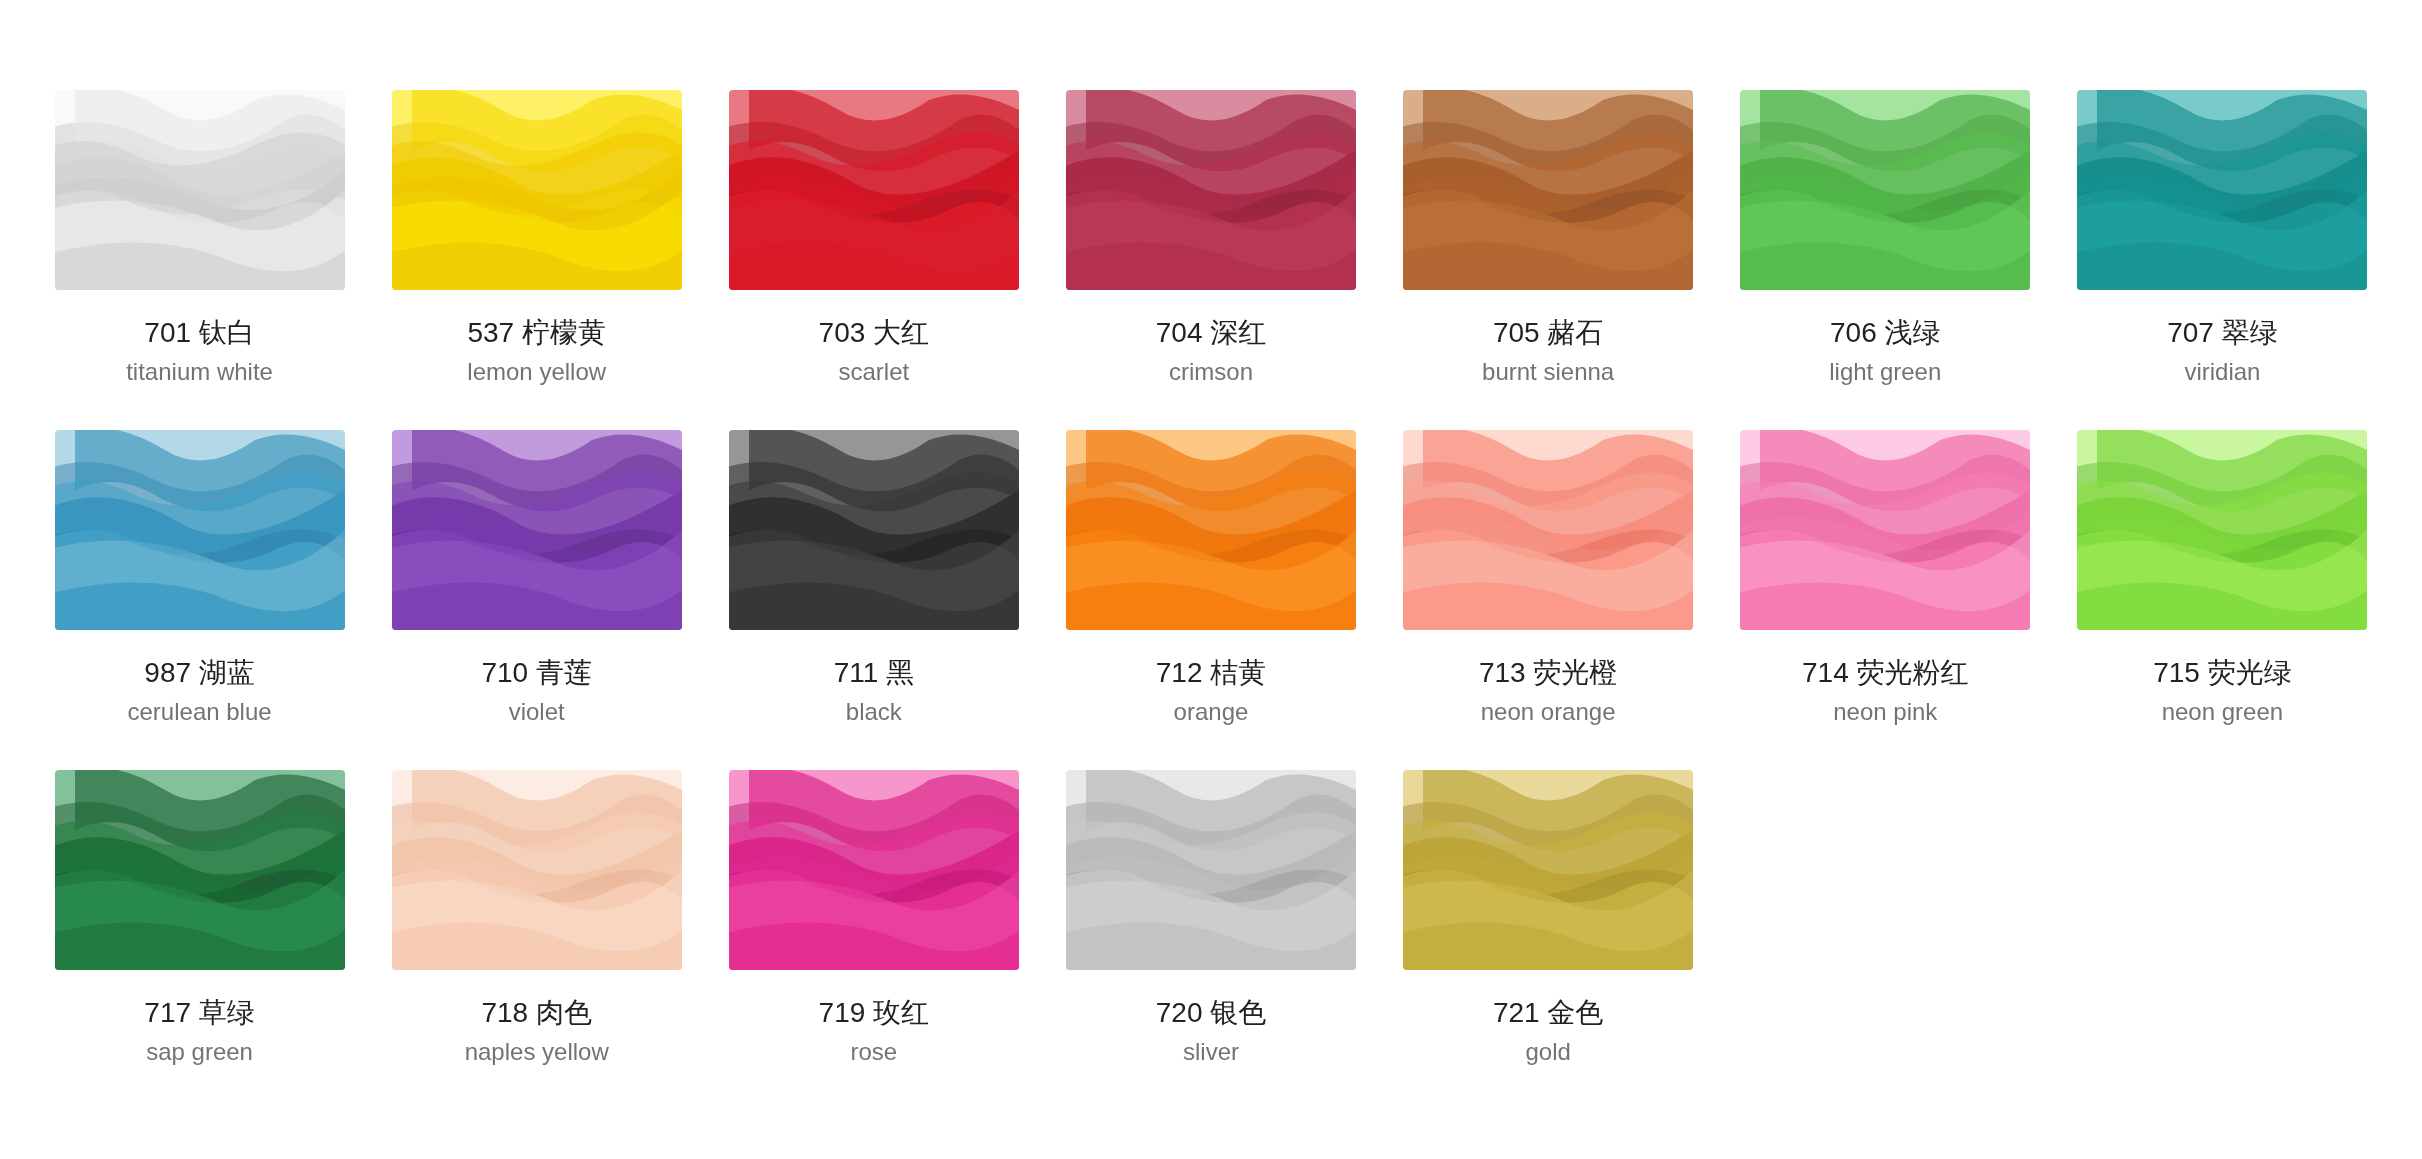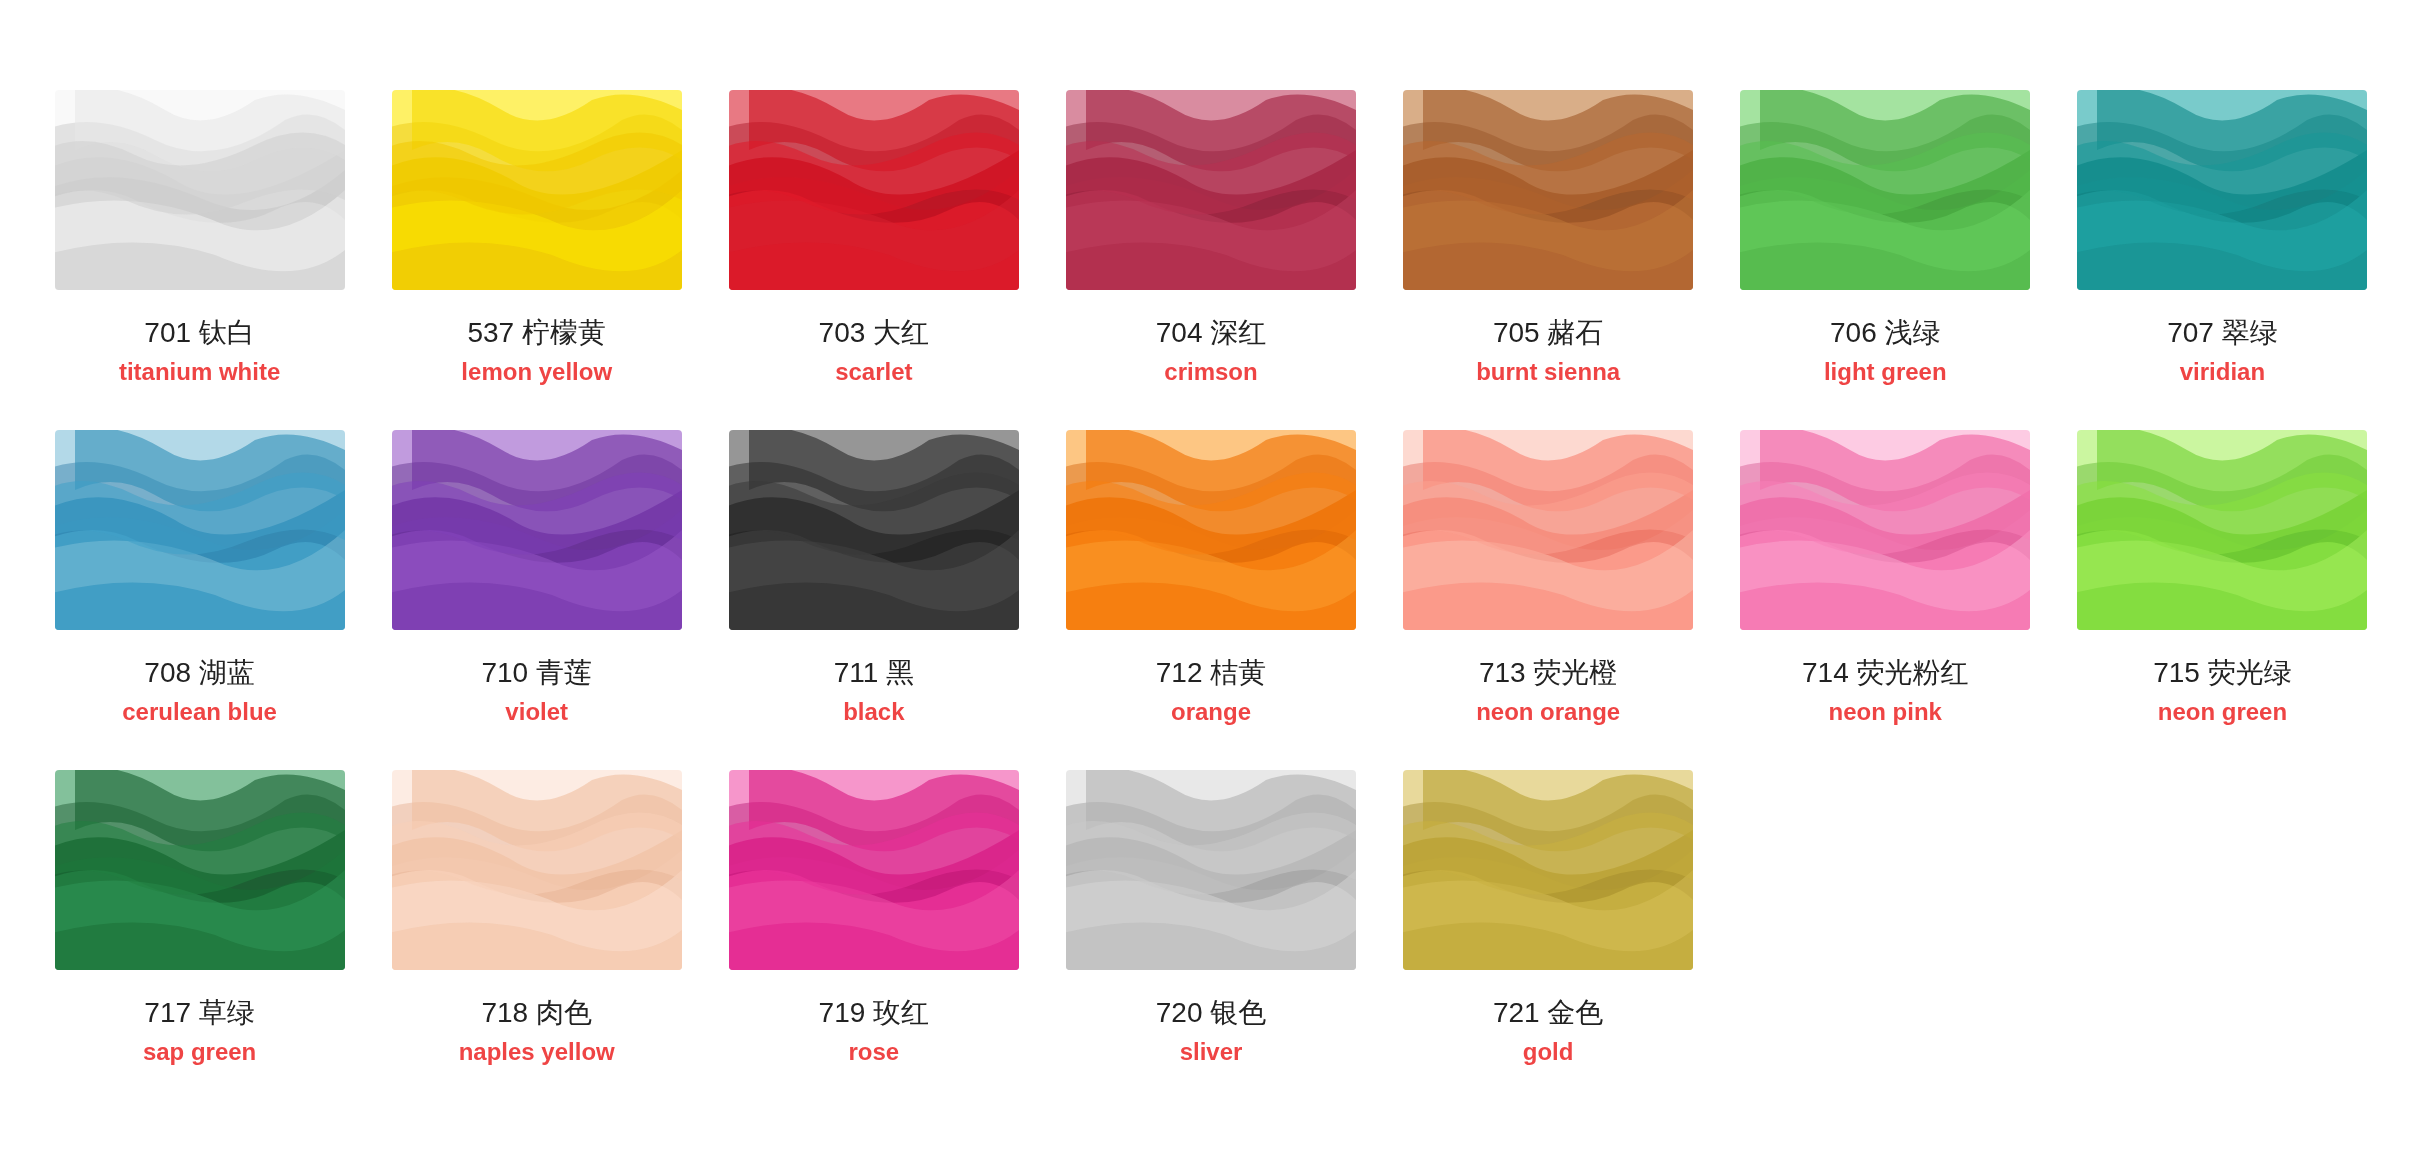--- a/index.html
+++ b/index.html
@@ -41,22 +41,22 @@
       text-align: center;
       line-height: 1.5;
     }
     .label .chinese {
       font-size: 28px;
       color: #222;
       font-weight: 400;
     }
     .label .english {
       font-size: 24px;
-      color: #ef4444;
-      font-weight: 700;
+      color: #737373;
+      font-weight: 400;
     }
 
     
   </style>
 </head>
 <body>
 
 <div class="grid" id="color-grid">
     <div class="color-item">
       <div class="swatch"><svg viewBox="0 0 290 200" xmlns="http://www.w3.org/2000/svg">
@@ -167,21 +167,21 @@
       <div class="swatch"><svg viewBox="0 0 290 200" xmlns="http://www.w3.org/2000/svg">
     <rect width="290" height="200" fill="#80c0d8" opacity="0.6"></rect>
     <path d="M-10,80 Q50,50 120,90 Q180,130 290,60 L290,200 L-10,200 Z" fill="#3090b8" opacity="0.85"></path>
     <path d="M-10,100 Q60,70 150,110 Q220,140 290,80 L290,200 L-10,200 Z" fill="#40a0c8" opacity="0.7"></path>
     <path d="M-10,40 Q40,20 100,50 Q160,80 230,30 Q260,15 290,40 L290,130 Q260,100 220,120 Q160,150 80,110 Q40,90 -10,110 Z" fill="#2070a0" opacity="0.4"></path>
     <path d="M-10,120 Q80,95 170,135 Q230,155 290,100 L290,160 Q240,200 160,165 Q80,140 -10,165 Z" fill="#80c0d8" opacity="0.5"></path>
     <path d="M20,0 Q60,-10 110,20 Q150,45 200,10 Q240,-5 290,20 L290,70 Q250,45 200,70 Q150,95 100,65 Q60,42 20,60 Z" fill="#3090b8" opacity="0.6"></path>
     <path d="M-10,60 Q30,40 80,65 Q130,90 200,55 Q250,30 290,55 L290,110 Q250,88 190,112 Q130,138 70,110 Q30,92 -10,108 Z" fill="#40a0c8" opacity="0.55"></path>
   </svg></div>
       <div class="label">
-        <div class="chinese">708  湖蓝</div>
+        <div class="chinese">987  湖蓝</div>
         <div class="english">cerulean blue</div>
       </div>
     </div>
     <div class="color-item">
       <div class="swatch"><svg viewBox="0 0 290 200" xmlns="http://www.w3.org/2000/svg">
     <rect width="290" height="200" fill="#9858c8" opacity="0.6"></rect>
     <path d="M-10,80 Q50,50 120,90 Q180,130 290,60 L290,200 L-10,200 Z" fill="#7030a0" opacity="0.85"></path>
     <path d="M-10,100 Q60,70 150,110 Q220,140 290,80 L290,200 L-10,200 Z" fill="#8040b8" opacity="0.7"></path>
     <path d="M-10,40 Q40,20 100,50 Q160,80 230,30 Q260,15 290,40 L290,130 Q260,100 220,120 Q160,150 80,110 Q40,90 -10,110 Z" fill="#502080" opacity="0.4"></path>
     <path d="M-10,120 Q80,95 170,135 Q230,155 290,100 L290,160 Q240,200 160,165 Q80,140 -10,165 Z" fill="#9858c8" opacity="0.5"></path>

